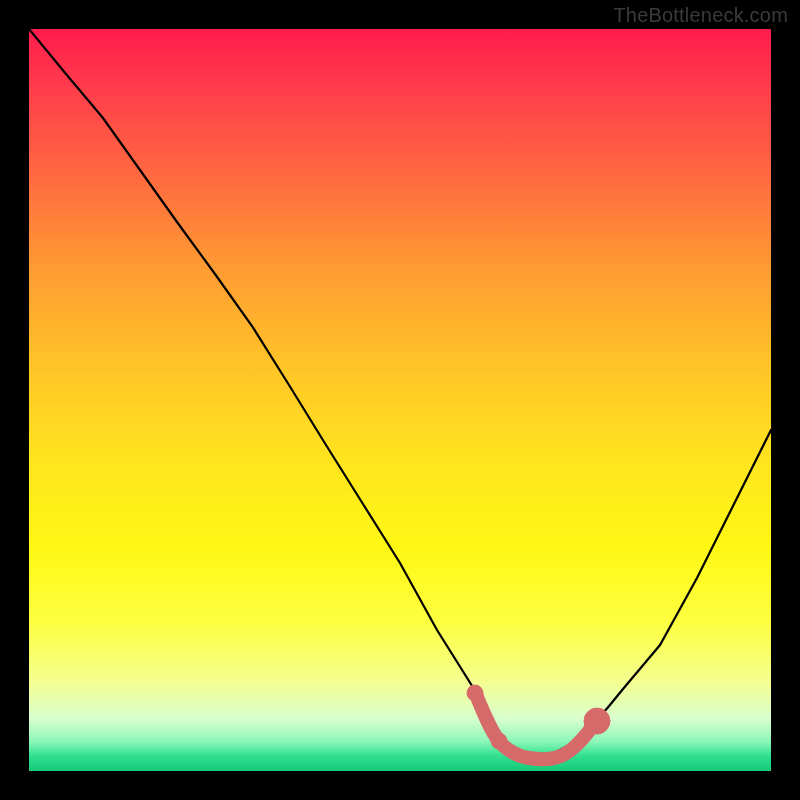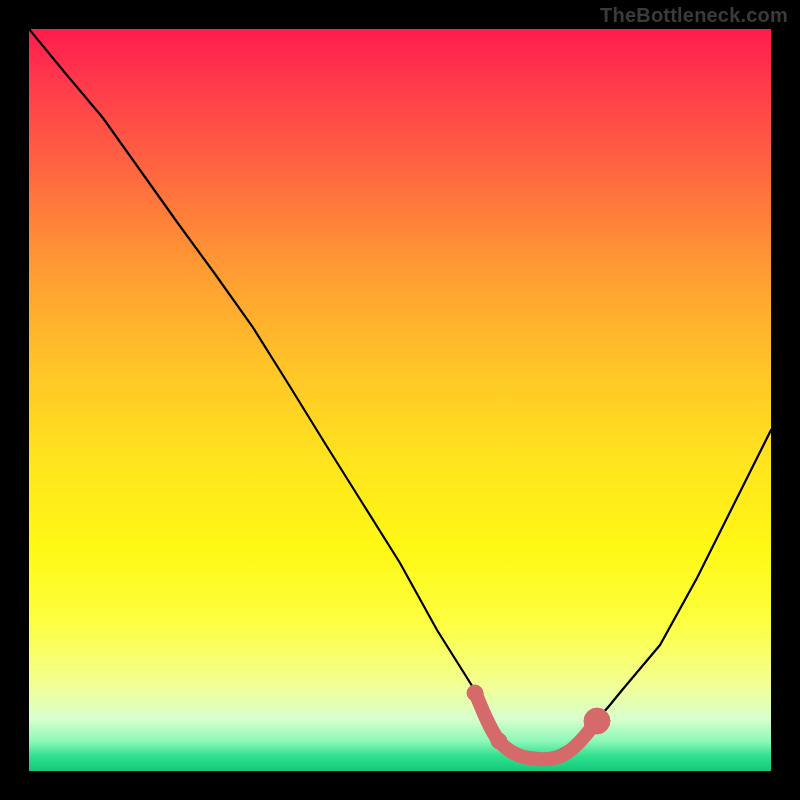--- a/index.html
+++ b/index.html
@@ -40,21 +40,21 @@
       #2fe08f 98%,
       #15c979 100%
     );
   }
   .watermark {
     position: absolute;
     top: 4px;
     right: 12px;
     color: #3b3b3b;
     font-size: 20px;
-    font-weight: 700;
+    font-weight: 400;
     font-family: Arial, Helvetica, sans-serif;
     letter-spacing: 0.2px;
   }
   svg.curve {
     position: absolute;
     left: 0;
     top: 0;
     width: 742px;
     height: 742px;
     pointer-events: none;

